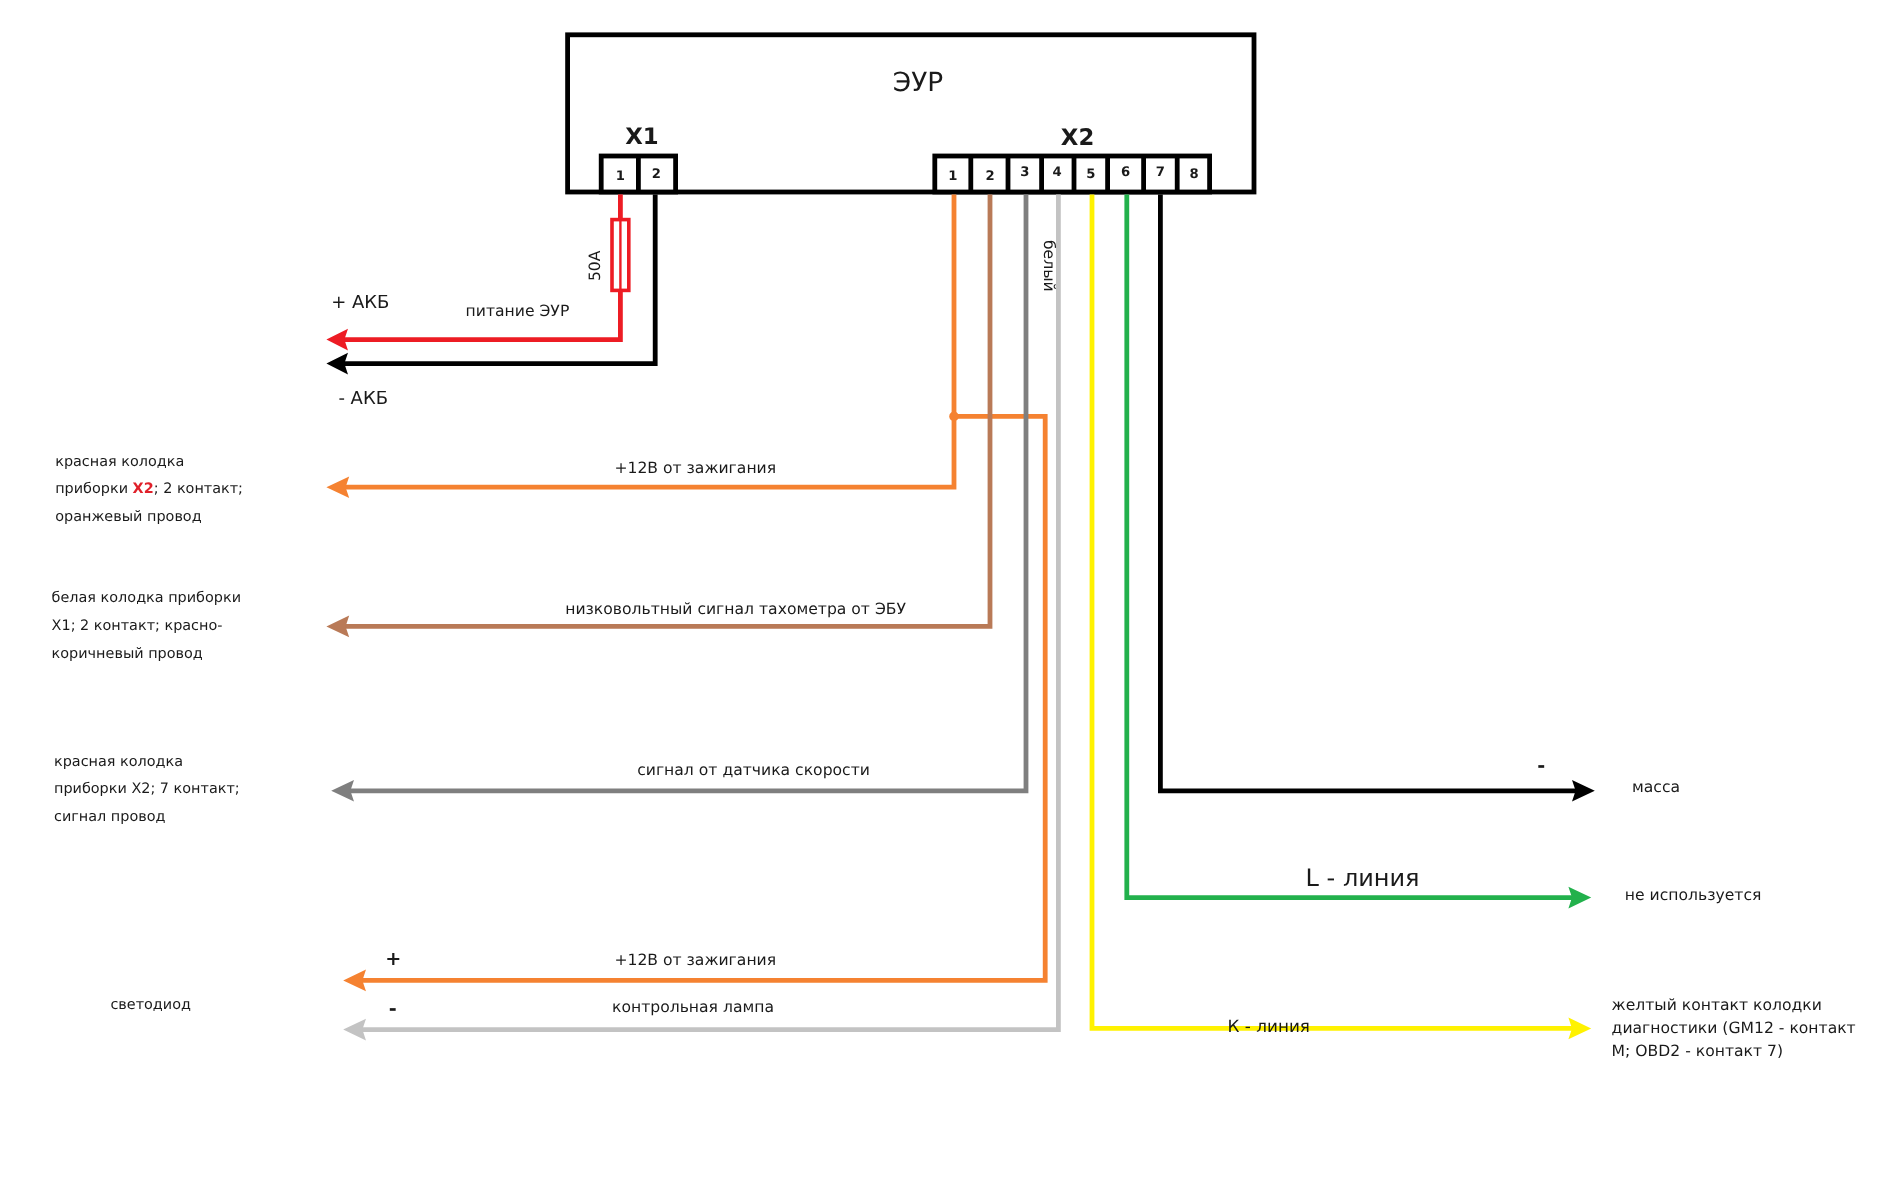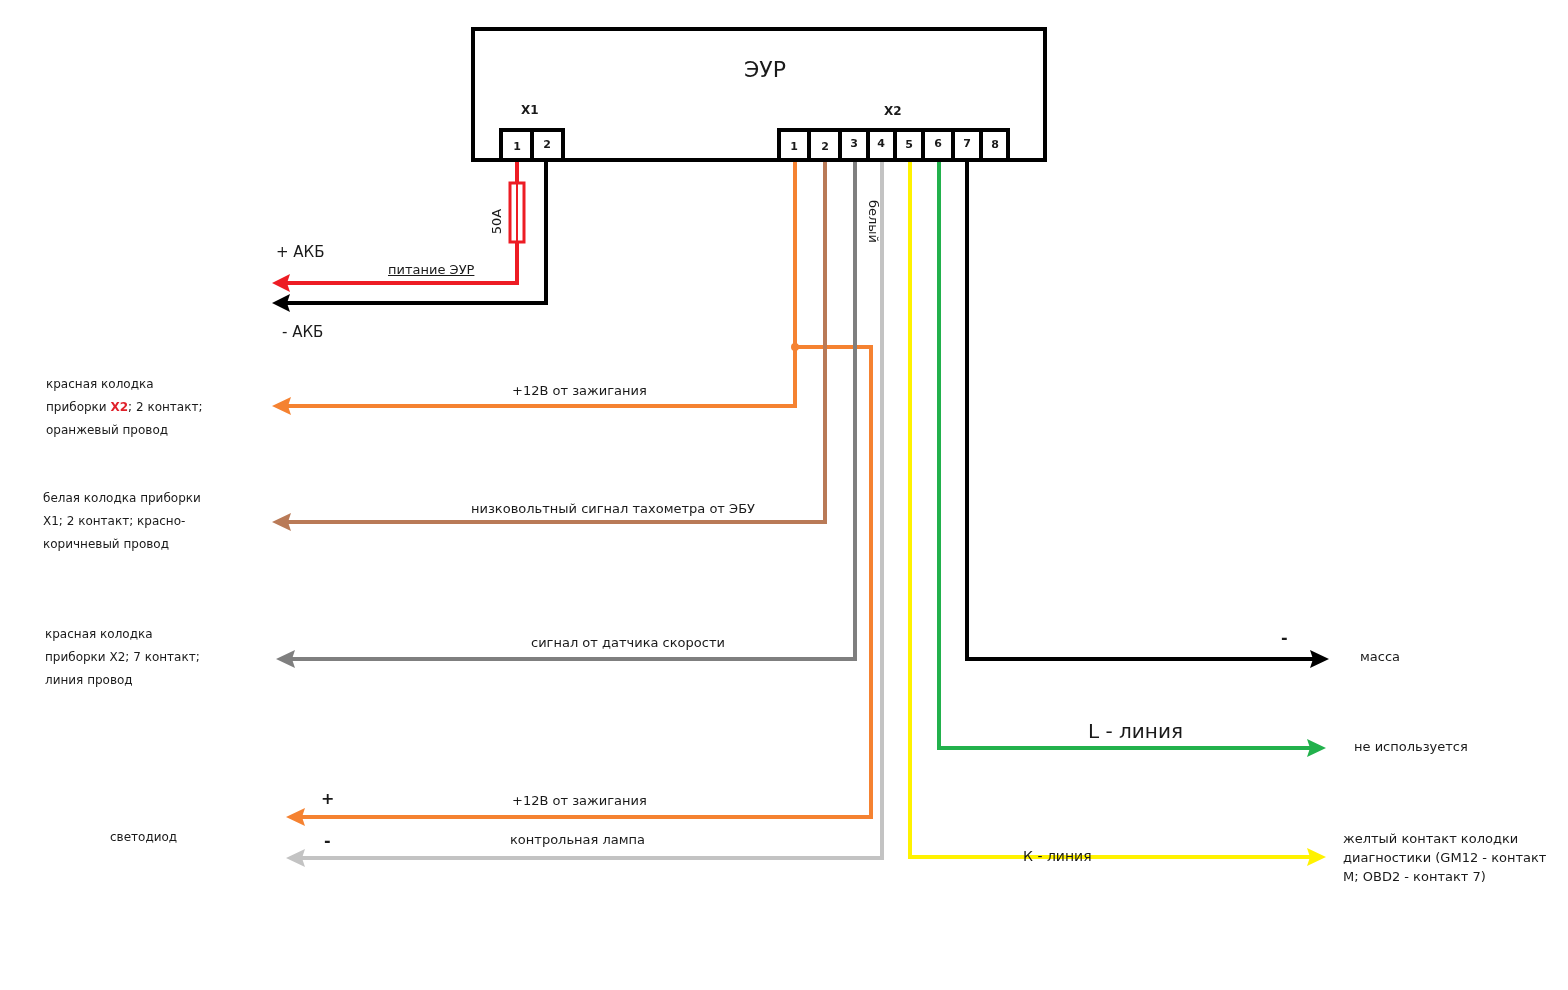--- a/index.html
+++ b/index.html
@@ -2,21 +2,21 @@
 <html><head>
 <meta charset="utf-8">
 <style>
   html, body { margin: 0; padding: 0; background: #ffffff; }
   body { width: 1568px; height: 990px; position: relative; overflow: hidden;
          font-family: "DejaVu Sans", sans-serif; color: #1a1a1a; }
   svg#diagram { position: absolute; left: 0; top: 0; }
   .lbl { position: absolute; font-size: 13px; white-space: nowrap; }
   .desc { position: absolute; font-size: 12px; line-height: 23px; white-space: nowrap; }
   .title { position: absolute; font-weight: normal; font-size: 22px; }
-  .conn { position: absolute; font-weight: bold; font-size: 12px; }
+  .conn { position: absolute; font-weight: bold; font-size: 19px; }
   .pin { position: absolute; font-size: 11px; font-weight: bold; width: 24px; text-align: center; }
   .sign { position: absolute; font-size: 16px; font-weight: bold; }
   .hl { color: #e0202a; font-weight: bold; }
 </style>
 </head>
 <body>
 
 <svg id="diagram" width="1568" height="990">
 
   <rect x="473" y="29" width="572" height="131" fill="none" stroke="#000" stroke-width="4"></rect>
@@ -91,45 +91,45 @@
 <div class="pin" style="left:869px;top:137px;">4</div>
 <div class="pin" style="left:897px;top:138px;">5</div>
 <div class="pin" style="left:926px;top:137px;">6</div>
 <div class="pin" style="left:955px;top:137px;">7</div>
 <div class="pin" style="left:983px;top:138px;">8</div>
 
 <div class="lbl" style="left:484px;top:214px;transform:rotate(-90deg);transform-origin:center;">50A</div>
 <div class="lbl" style="left:852px;top:214px;transform:rotate(90deg);transform-origin:center;">белый</div>
 
 <div class="desc" style="left:276px;top:241px;font-size:15px;">+ АКБ</div>
-<div class="lbl" style="left:388px;top:262px;text-decoration:underline;">питание ЭУР</div>
+<div class="lbl" style="left:388px;top:252px;">питание ЭУР</div>
 <div class="desc" style="left:282px;top:321px;font-size:15px;text-align:right;">- АКБ</div>
 
 <div class="lbl" style="left:512px;top:383px;">+12В от зажигания</div>
 <div class="desc" style="left:46px;top:373px;">
   <div>красная колодка</div>
   <div><span>приборки </span><span class="hl">X2</span><span>; 2 контакт;</span></div>
   <div>оранжевый провод</div>
 </div>
 
 <div class="lbl" style="left:471px;top:501px;">низковольтный сигнал тахометра от ЭБУ</div>
 <div class="desc" style="left:43px;top:487px;">
   <div>белая колодка приборки</div>
   <div>X1; 2 контакт; красно-</div>
   <div>коричневый провод</div>
 </div>
 
 <div class="lbl" style="left:486px;top:635px;margin-left:45px;">сигнал от датчика скорости</div>
 <div class="desc" style="left:45px;top:623px;">
   <div>красная колодка</div>
   <div>приборки X2; 7 контакт;</div>
-  <div>линия провод</div>
+  <div>сигнал провод</div>
 </div>
 
-<div class="desc" style="left:110px;top:826px;text-align:right;">светодиод</div>
+<div class="desc" style="left:92px;top:826px;text-align:right;">светодиод</div>
 <div class="sign" style="left:321px;top:789px;">+</div>
 <div class="sign" style="left:324px;top:831px;">-</div>
 <div class="lbl" style="left:512px;top:793px;">+12В от зажигания</div>
 <div class="lbl" style="left:510px;top:832px;">контрольная лампа</div>
 
 <div class="sign" style="left:1281px;top:628px;">-</div>
 <div class="lbl" style="left:1360px;top:649px;">масса</div>
 
 <div class="lbl" style="left:1088px;top:719px;font-size:20px;">L - линия</div>
 <div class="lbl" style="left:1354px;top:739px;">не используется</div>

